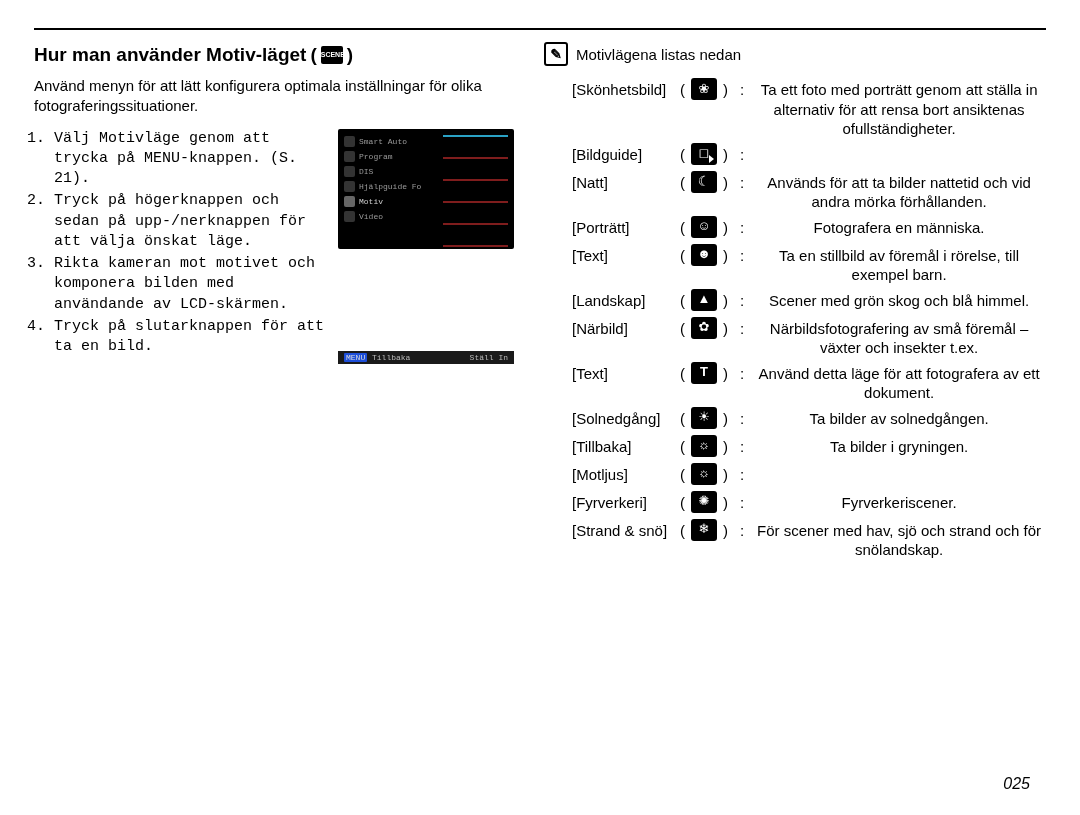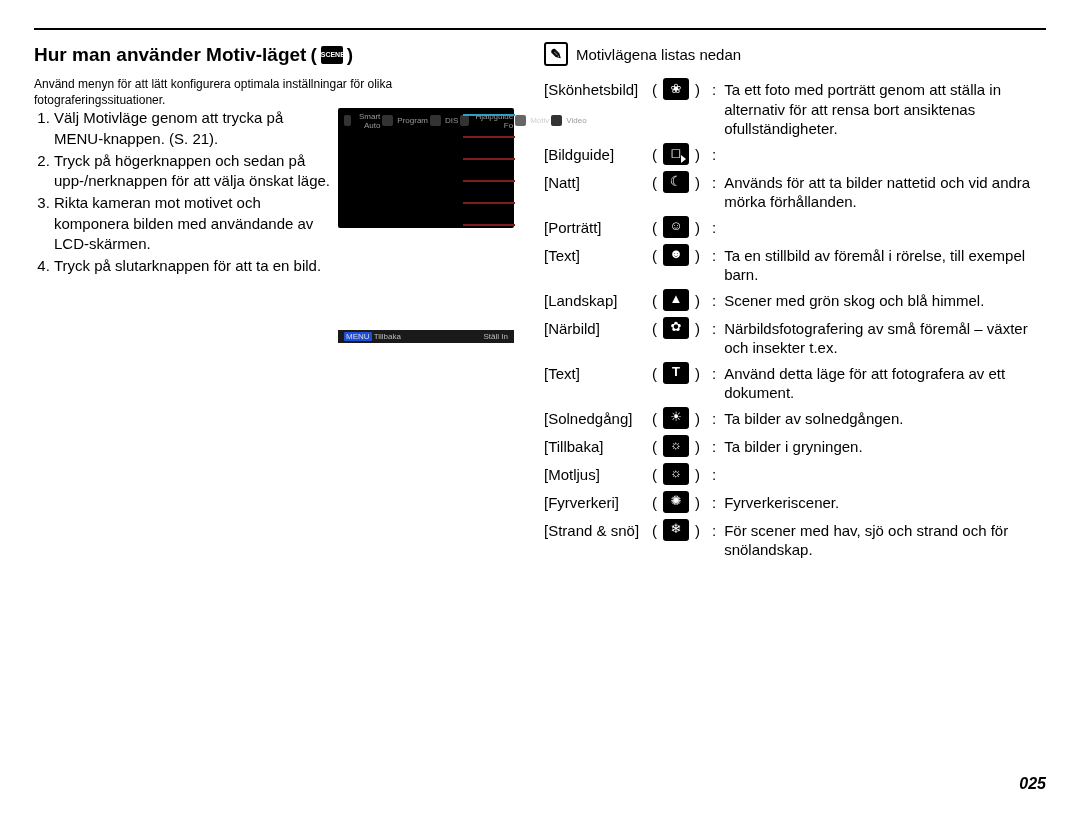--- a/index.html
+++ b/index.html
@@ -51,104 +51,105 @@
     width:22px; height:18px;
     background:#000;
     border-radius:2px;
     color:#fff;
     font-size:7px;
     line-height:18px;
     text-align:center;
     vertical-align:middle;
   }
   .intro {
-    font-size:12px;
-    margin:0 0 0 0;
+    font-size:15px;
+    margin:0 0 12px 0;
     line-height:1.35;
   }
   .steps {
     font-size:15px;
     line-height:1.35;
     padding-left:20px;
     margin:0;
   }
   .steps li { margin-bottom:2px; }
   .lcd {
     width:176px;
     height:120px;
     background:#000;
     color:#888;
     font-size:8px;
     padding:6px;
     display:flex;
     gap:4px;
     border-radius:2px;
   }
-  .lcd-left { width:70%; display:flex; flex-direction:row; gap:2px;text-align:right; }
+  .lcd-left { width:70%; display:flex; flex-direction:column; gap:2px; }
   .lcd-row { display:flex; align-items:center; gap:4px; height:13px; color:#9a9a9a; }
   .lcd-row.sel { color:#cfcfcf; }
   .lcd-ico { width:11px; height:11px; background:#333; border-radius:2px; }
   .lcd-row.sel .lcd-ico { background:#666; }
   .lcd-right { width:48%; display:flex; flex-direction:column; gap:20px; }
   .lcd-item { background:#7f1d1d; color:#aaa; font-size:8px; padding:1px 3px; height:12px; overflow:hidden; }
   .lcd-item.sel { background:#2aa2c5; color:#fff; }
   .lcd-item.sel::before{content:"✓ "; font-size:7px;}
   .lcd-foot {
     position:absolute;
     width:176px;
     margin-top:102px;
     display:flex;
     justify-content:space-between;
     font-size:8px;
     color:#bbb;
     padding:2px 6px;
     background:#1a1a1a;
   }
   .lcd-wrap{position:relative; display:inline-block; float:right; margin-left:8px;}
-  .left-body{display:flex;}
+  .left-body{display:flex;font-family:Liberation Mono, monospace;}
   .steps-wrap{flex:1;}
   .note-row{ display:flex; gap:8px; align-items:flex-start; font-size:15px; margin:2px 0 14px 0;}
   .note-ico{
     width:24px;height:24px;
     border:2px solid #000;
     border-radius:3px;
     display:flex;align-items:center;justify-content:center;
     font-size:14px;
     font-weight:bold;
     flex:none;
     margin-top:-4px;
   }
   .modes { font-size:15px; }
   .mode {
     display:flex;
     align-items:flex-start;
     gap:6px;
     margin-bottom:6px;
     line-height:1.3;
+    margin-left:28px;
   }
   .mode .label { width:102px; flex:none; }
   .mode .paren { flex:none; }
   .mode-ico {
     width:26px; height:22px;
     background:#000;
     border-radius:3px;
     display:flex; align-items:center; justify-content:center;
     flex:none;
     color:#fff;
     font-size:13px;
     position:relative;
     top:-2px;
   }
   .mode .colon { flex:none; margin:0 2px 0 6px;}
-  .mode .desc { flex:1; }
+  .mode .desc { flex:1;text-align:center; }
   .pagenum{
     position:absolute;
-    right:0;
+    right:16px;
     bottom:22px;
-    font-weight:bold;
+    font-weight:normal;
     font-style:italic;
     font-size:16px;
   }
 
   
   .i-beauty::before{content:"❀";}
   .i-guide::before{content:"◻";}
   .i-night::before{content:"☾"; font-size:14px;}
   .i-portrait::before{content:"☺";}
   .i-child::before{content:"☻";}
@@ -267,20 +268,21 @@
             <div class="paren">)</div>
             <div class="colon">:</div>
             <div class="desc">Används för att ta bilder nattetid och vid andra mörka förhållanden.</div>
           </div>
           <div class="mode">
             <div class="label">[Porträtt]</div>
             <div class="paren">(</div>
             <div class="mode-ico i-portrait"></div>
             <div class="paren">)</div>
             <div class="colon">:</div>
+            <div class="desc">Fotografera en människa.</div>
           </div>
           <div class="mode">
             <div class="label">[Text]</div>
             <div class="paren">(</div>
             <div class="mode-ico i-child"></div>
             <div class="paren">)</div>
             <div class="colon">:</div>
             <div class="desc">Ta en stillbild av föremål i rörelse, till exempel barn.</div>
           </div>
           <div class="mode">

